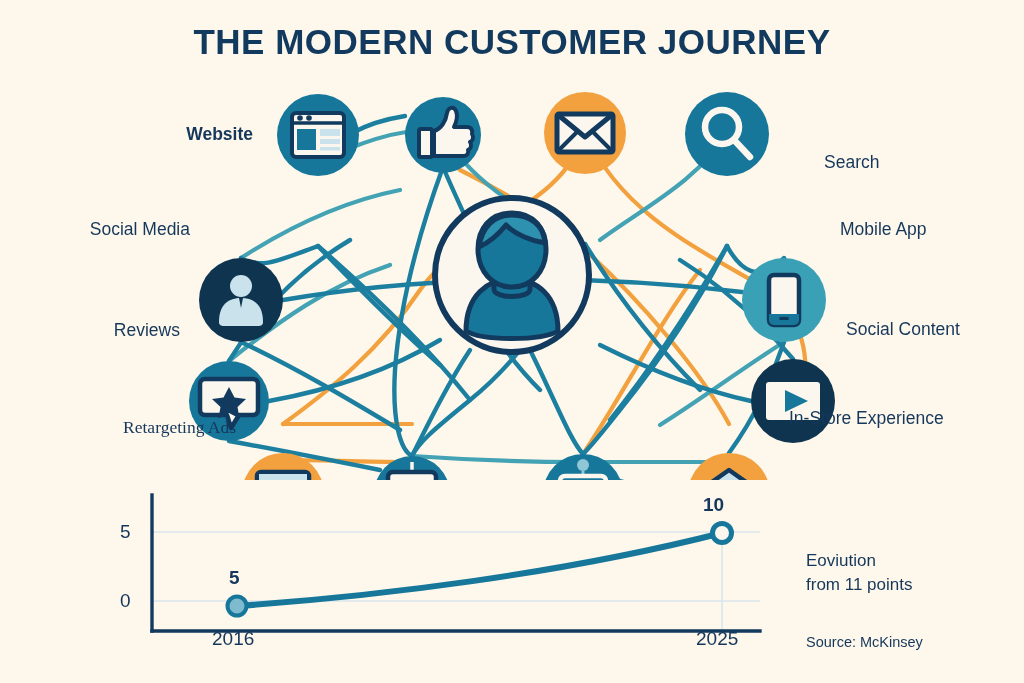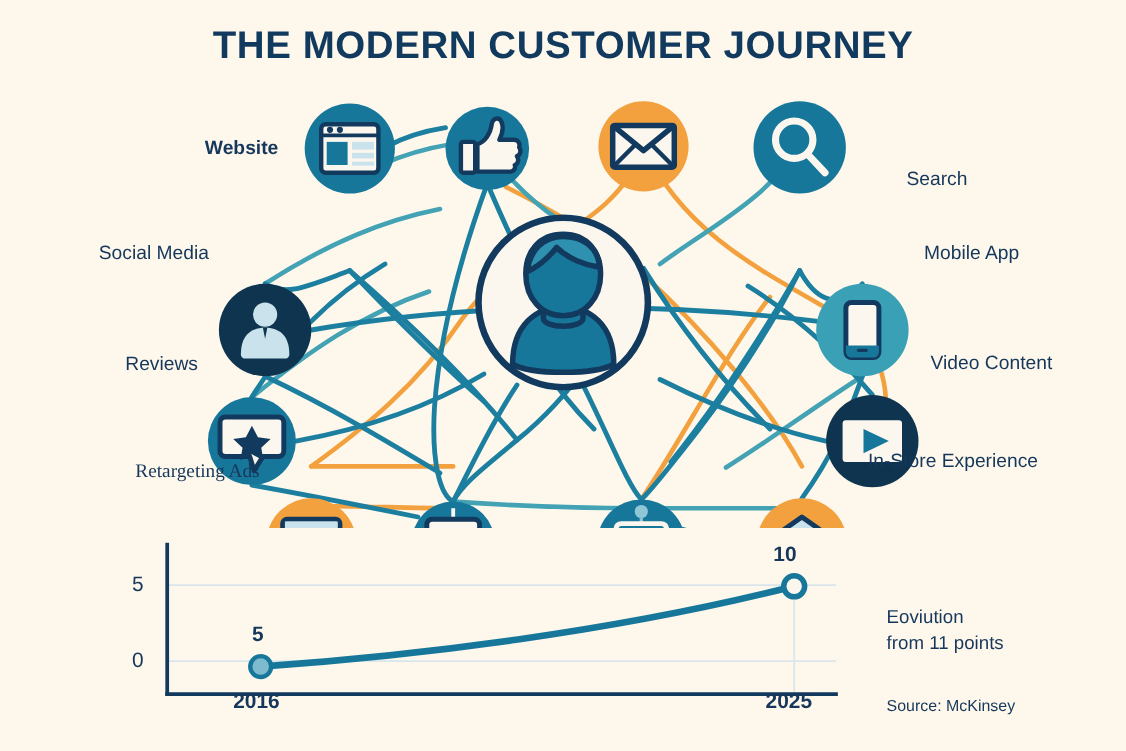--- a/index.html
+++ b/index.html
@@ -53,21 +53,21 @@
     width: 1024px;
     height: 213px;
   }
   .chart-text {
     position: absolute;
     color: #16375B;
     font-family: "Liberation Sans", "DejaVu Sans", sans-serif;
     white-space: nowrap;
   }
   .axis-tick { font-size: 19px; }
-  .year-label { font-size: 19px; font-weight: bold; }
+  .year-label { font-size: 19px; font-weight: normal; }
   .pt-label { font-size: 19px; font-weight: bold; }
   .side-note { font-size: 17px; line-height: 1.35; }
   .source-note { font-size: 14.5px; }
 </style>
 </head>
 <body>
 
 <div id="page">
 
   <div id="title">THE MODERN CUSTOMER JOURNEY</div>
@@ -259,21 +259,21 @@
     </g>
   </svg>
 
   <div class="node-label left" style="left:253px; top:135px;font-weight:bold;">Website</div>
   <div class="node-label left" style="left:190px; top:230px;">Social Media</div>
   <div class="node-label left" style="left:180px; top:331px;">Reviews</div>
   <div class="node-label left" style="left:236px; top:428px;font-family:Liberation Serif, serif;">Retargeting Ads</div>
 
   <div class="node-label right" style="left:824px; top:135px;margin-top:28px;">Search</div>
   <div class="node-label right" style="left:840px; top:230px;">Mobile App</div>
-  <div class="node-label right" style="left:846px; top:330px;">Video Content</div>
+  <div class="node-label right" style="left:846px; top:330px;">Social Content</div>
   <div class="node-label right" style="left:789px; top:419px;">In-Store Experience</div>
 
   <svg id="chart" viewBox="0 0 1024 213">
 
     <g stroke="#D9E6EC" stroke-width="1.6">
       <path d="M152,62 H760"></path>
       <path d="M152,131 H760"></path>
       <path d="M722,62 V161"></path>
     </g>
 

